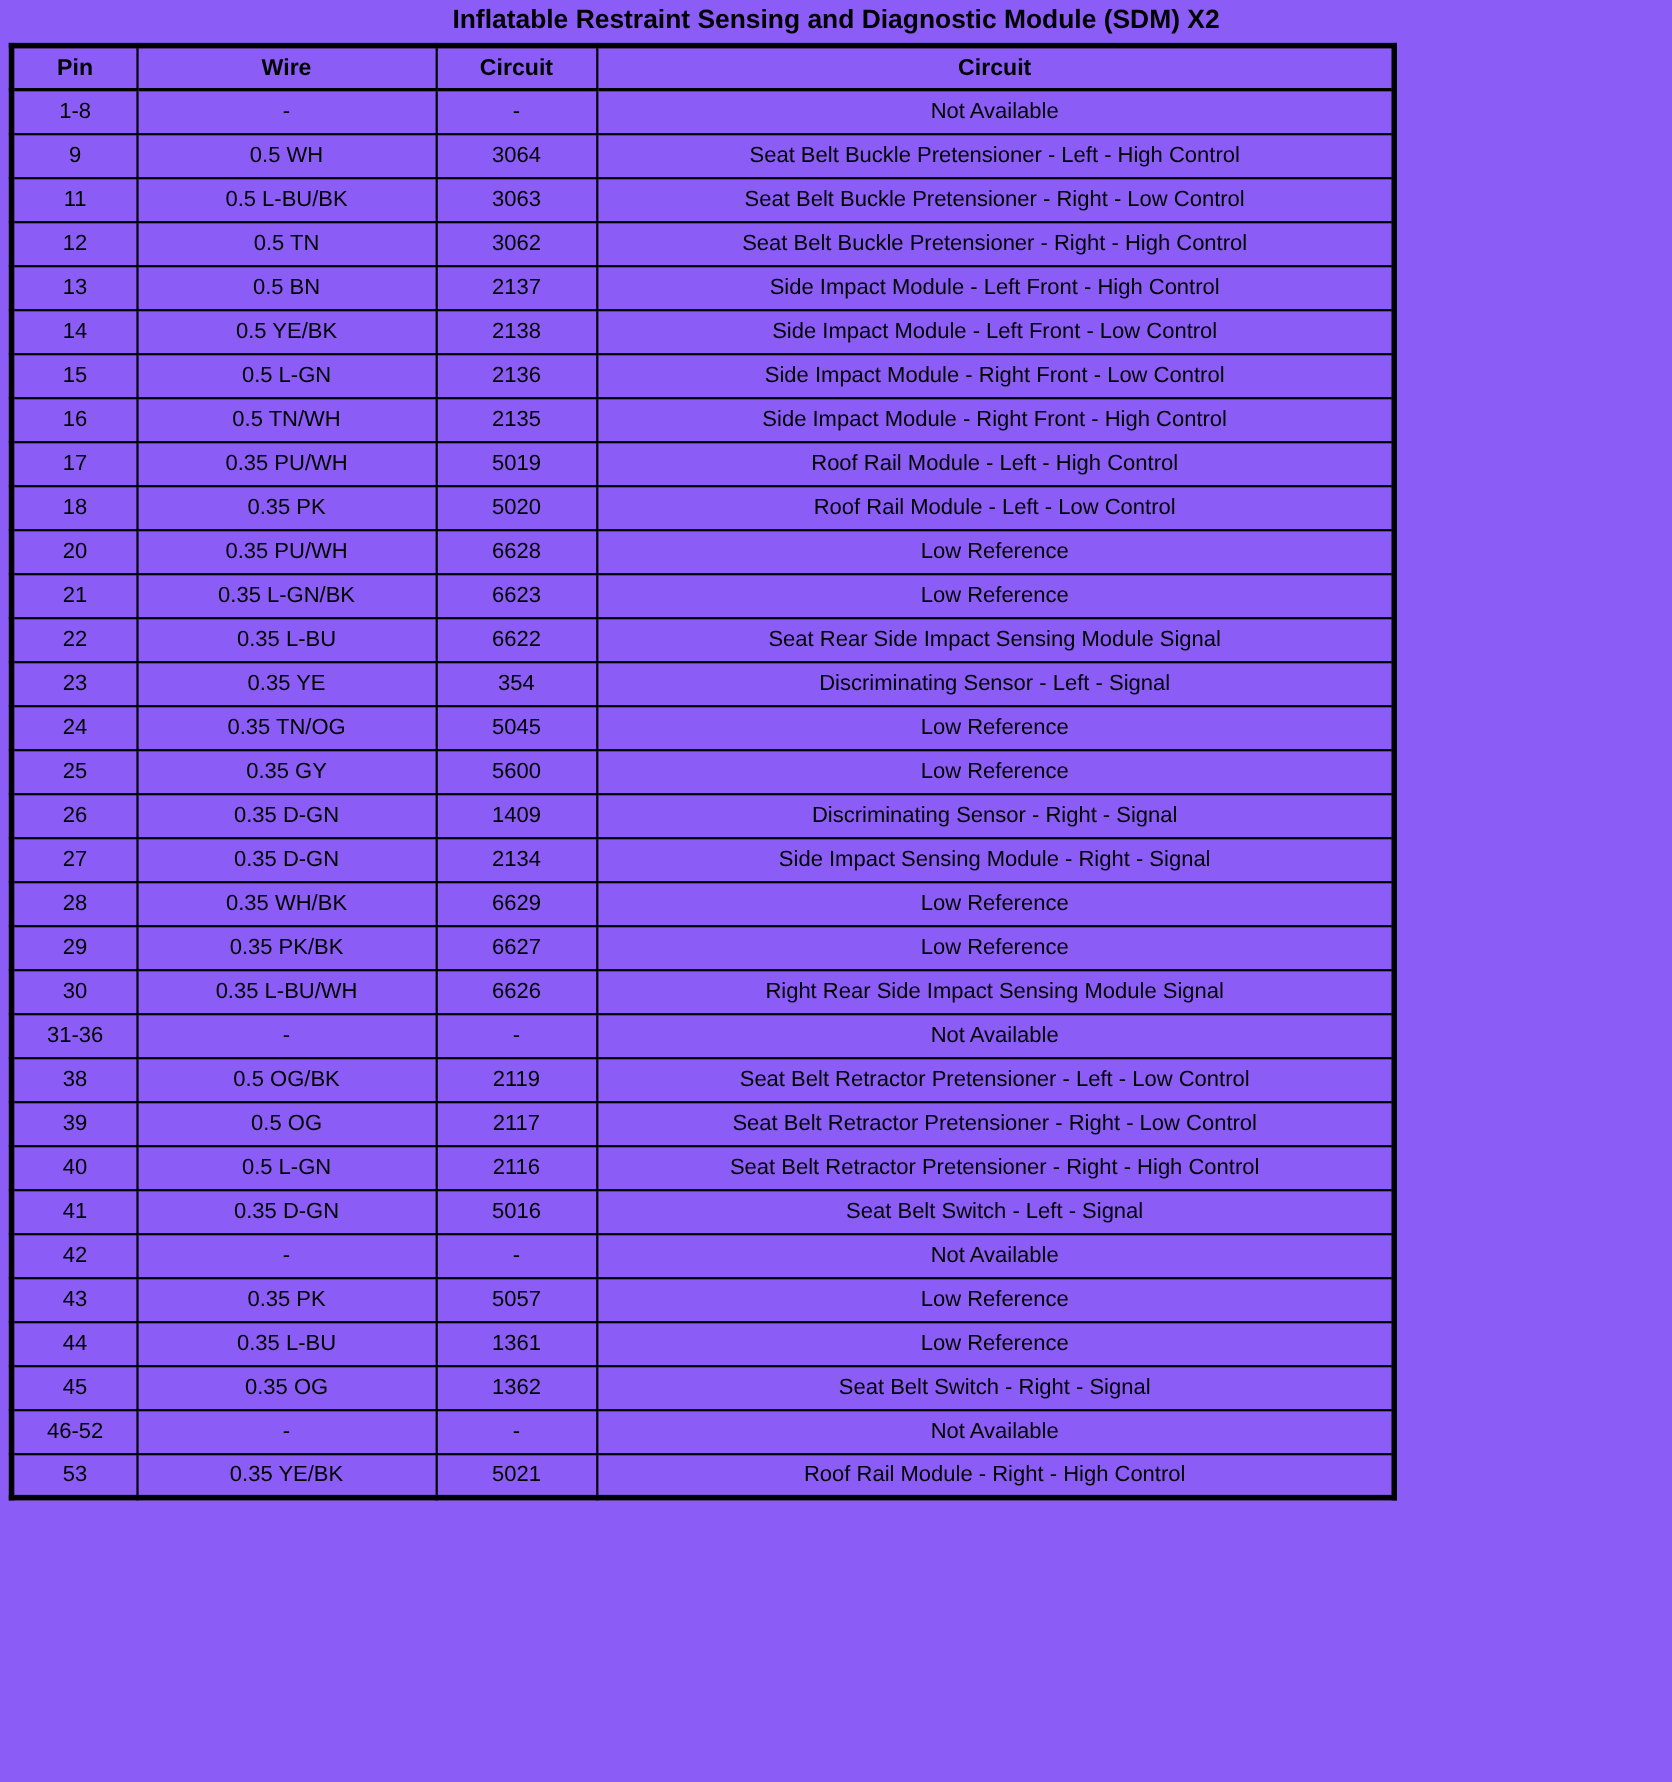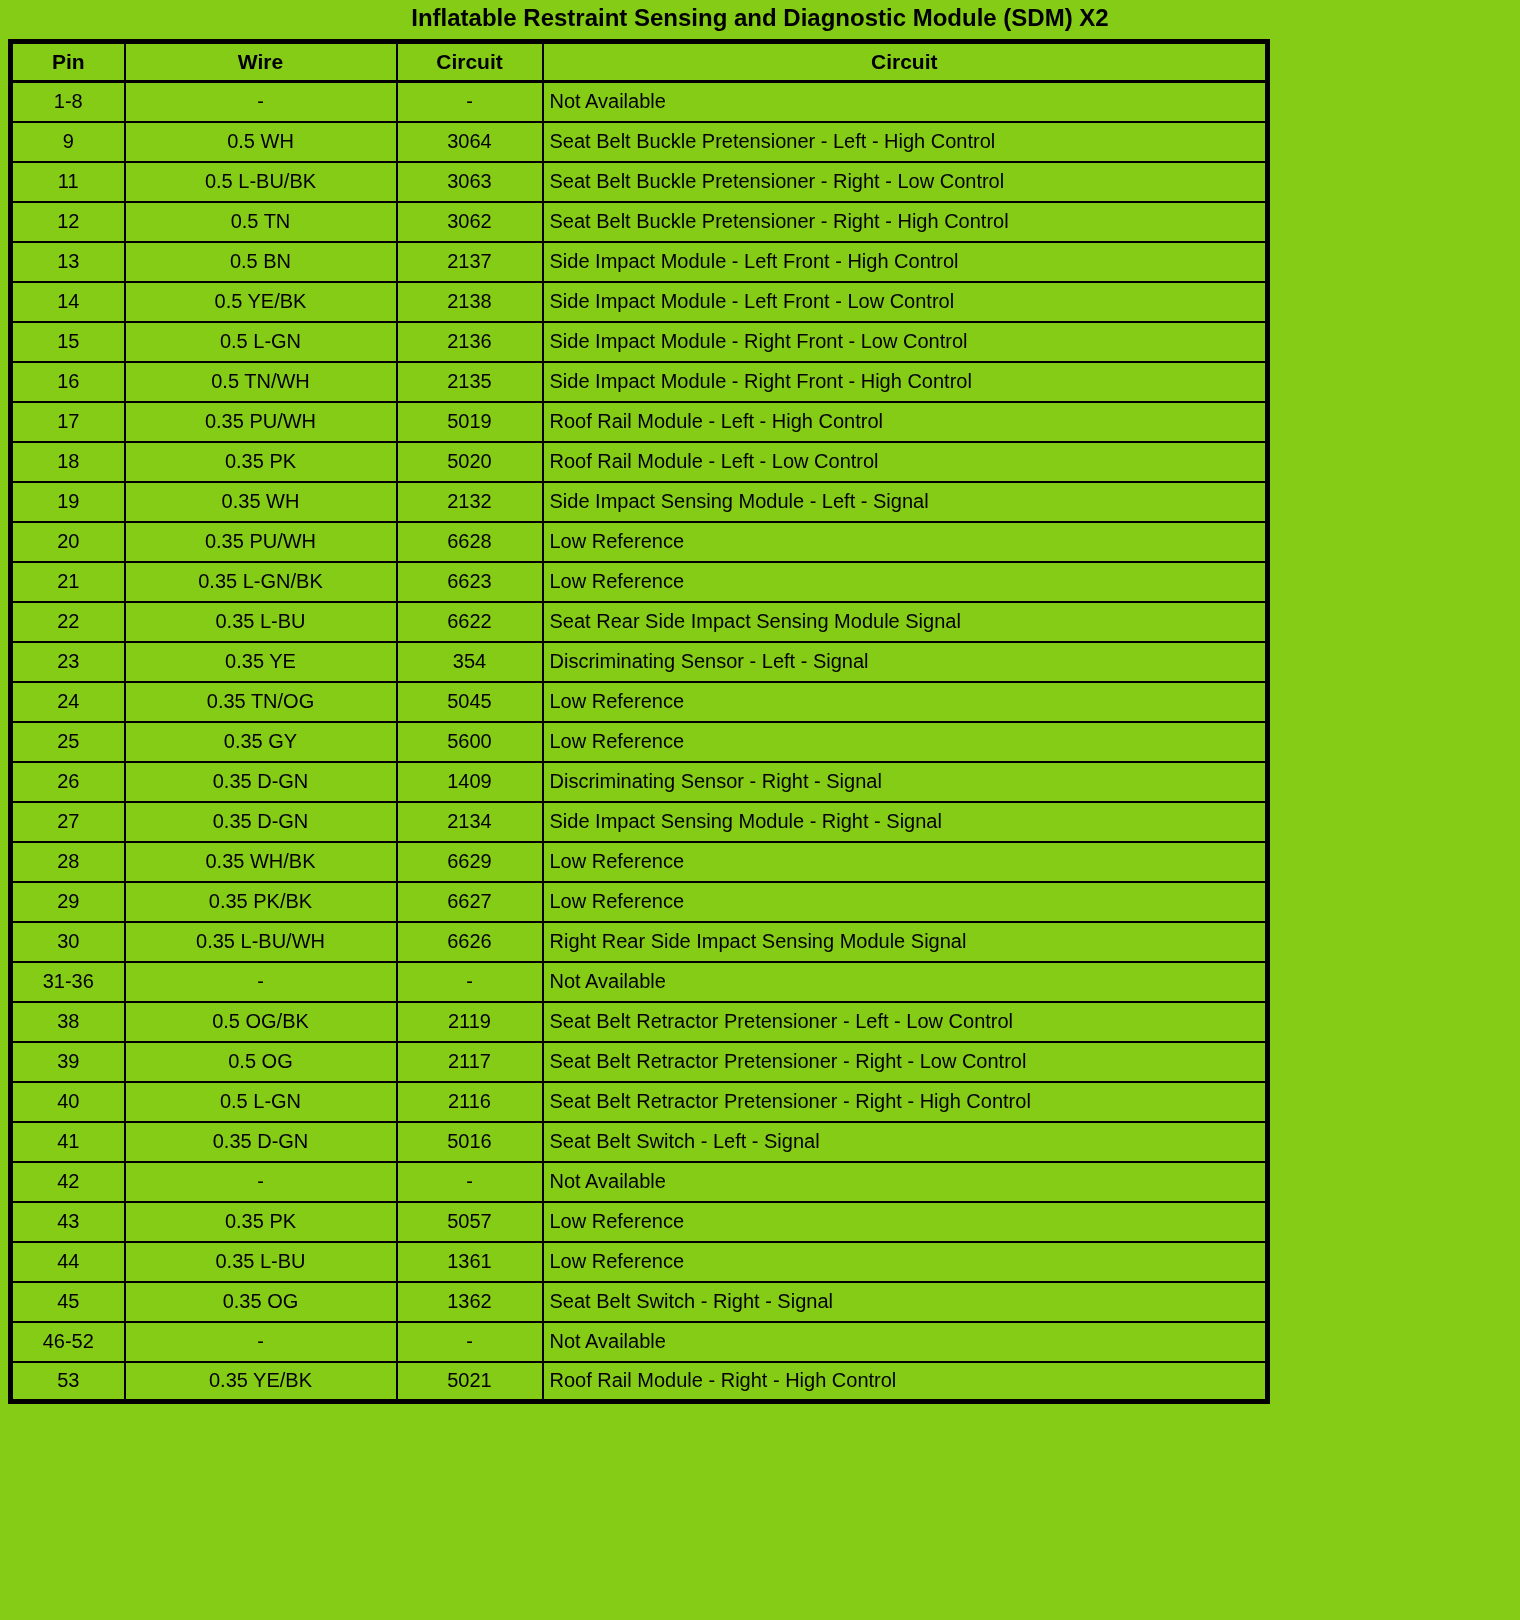--- a/index.html
+++ b/index.html
@@ -5,21 +5,21 @@
   html, body {
     margin: 0;
     padding: 0;
     background: #ffffff;
     color: #000000;
     font-family: "Liberation Sans", sans-serif;
   }
   .page {
     width: 1520px;
     height: 1620px;
-    background: #84cc16;
+    background: #8b5cf6;
     box-sizing: border-box;
   }
   .doc-title {
     text-align: center;
     font-weight: bold;
     font-size: 24px;
     line-height: 30px;
     padding-top: 3px;
     letter-spacing: 0px;
   }
@@ -48,21 +48,21 @@
     font-size: 21px;
     font-weight: bold;
     text-align: center;
     border-bottom: 3px solid #000000;
   }
   td.pin, td.wire, td.circuit {
     text-align: center;
     font-size: 20px;
   }
   td.function {
-    text-align: left;
+    text-align: center;
     font-size: 20px;
     padding-left: 8px;
   }
 </style>
 </head>
 <body>
 
 <div class="page">
 
   <div class="doc-title">Inflatable Restraint Sensing and Diagnostic Module (SDM) X2</div>
@@ -138,26 +138,20 @@
           <td class="circuit">5019</td>
           <td class="function">Roof Rail Module - Left - High Control</td>
         </tr>
         <tr>
           <td class="pin">18</td>
           <td class="wire">0.35 PK</td>
           <td class="circuit">5020</td>
           <td class="function">Roof Rail Module - Left - Low Control</td>
         </tr>
         <tr>
-          <td class="pin">19</td>
-          <td class="wire">0.35 WH</td>
-          <td class="circuit">2132</td>
-          <td class="function">Side Impact Sensing Module - Left - Signal</td>
-        </tr>
-        <tr>
           <td class="pin">20</td>
           <td class="wire">0.35 PU/WH</td>
           <td class="circuit">6628</td>
           <td class="function">Low Reference</td>
         </tr>
         <tr>
           <td class="pin">21</td>
           <td class="wire">0.35 L-GN/BK</td>
           <td class="circuit">6623</td>
           <td class="function">Low Reference</td>

